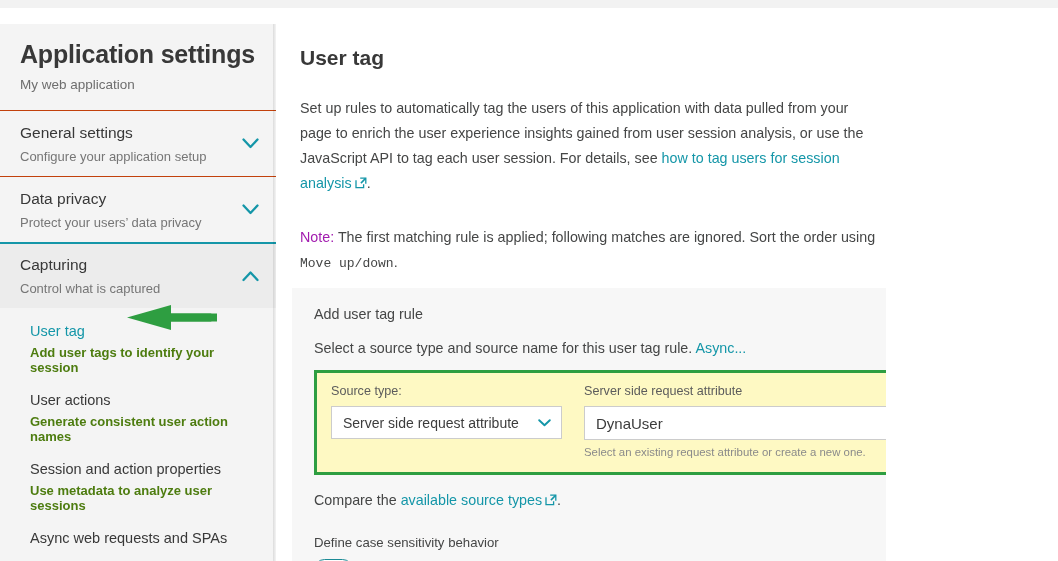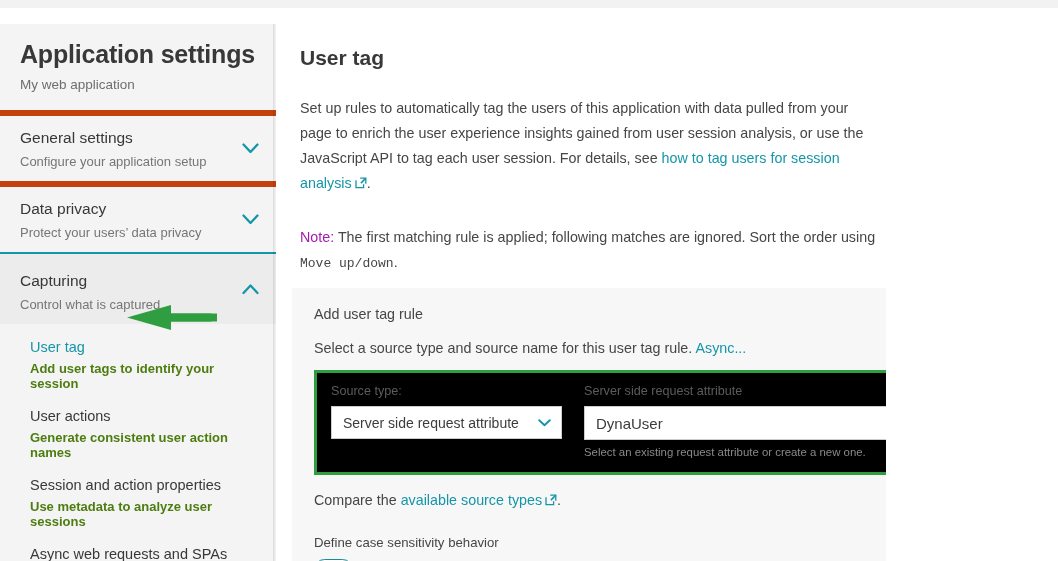--- a/index.html
+++ b/index.html
@@ -62,28 +62,28 @@
     letter-spacing: -0.2px;
     line-height: 1.15;
   }
   .sb-subtitle {
     font-size: 13.5px;
     color: #6e6e6e;
     margin-top: 8px;
   }
 
   .sb-group {
-    border-top: 6px solid #c2410c;
+    border-top: 1px solid #c2410c;
     padding: 12px 20px 12px 20px;
     position: relative;
   }
   .sb-group.active {
     border-top: 2px solid #1496a8;
     background: #ececec;
-    padding-top: 17px;
+    padding-top: 11px;
   }
   .sb-group-title {
     font-size: 15.5px;
     color: #383838;
     line-height: 1.3;
   }
   .sb-group-desc {
     font-size: 13px;
     color: #767676;
     margin-top: 6px;
@@ -190,21 +190,21 @@
   }
   .card-sub {
     font-size: 14.3px;
     color: #454646;
     margin-bottom: 14px;
   }
 
   
   .hl-box {
     border: 3px solid #2e9e41;
-    background: #000000;
+    background: #fef9c3;
     padding: 11px 14px 14px 14px;
     display: flex;
     width: 700px;
   }
   .field-col-a { width: 250px; flex: 0 0 250px; }
   .field-col-b { flex: 1 1 auto; padding-left: 3px; }
 
   .field-label {
     font-size: 12.6px;
     color: #5c5c5c;

